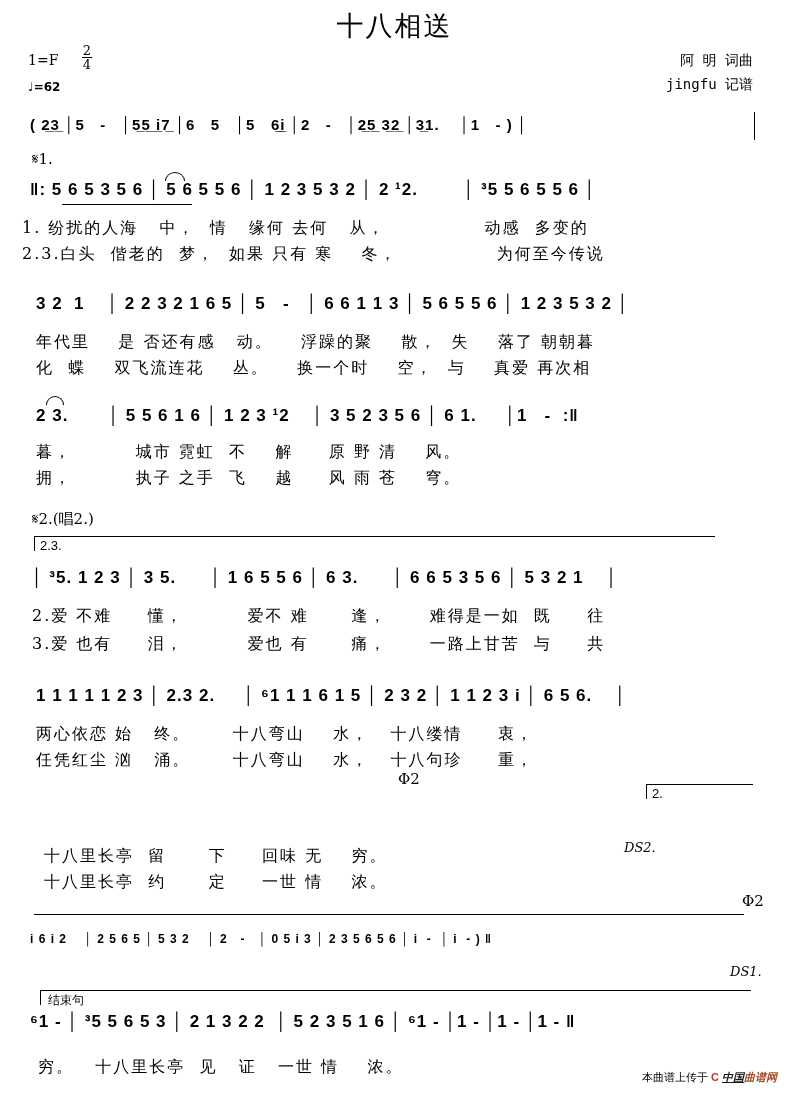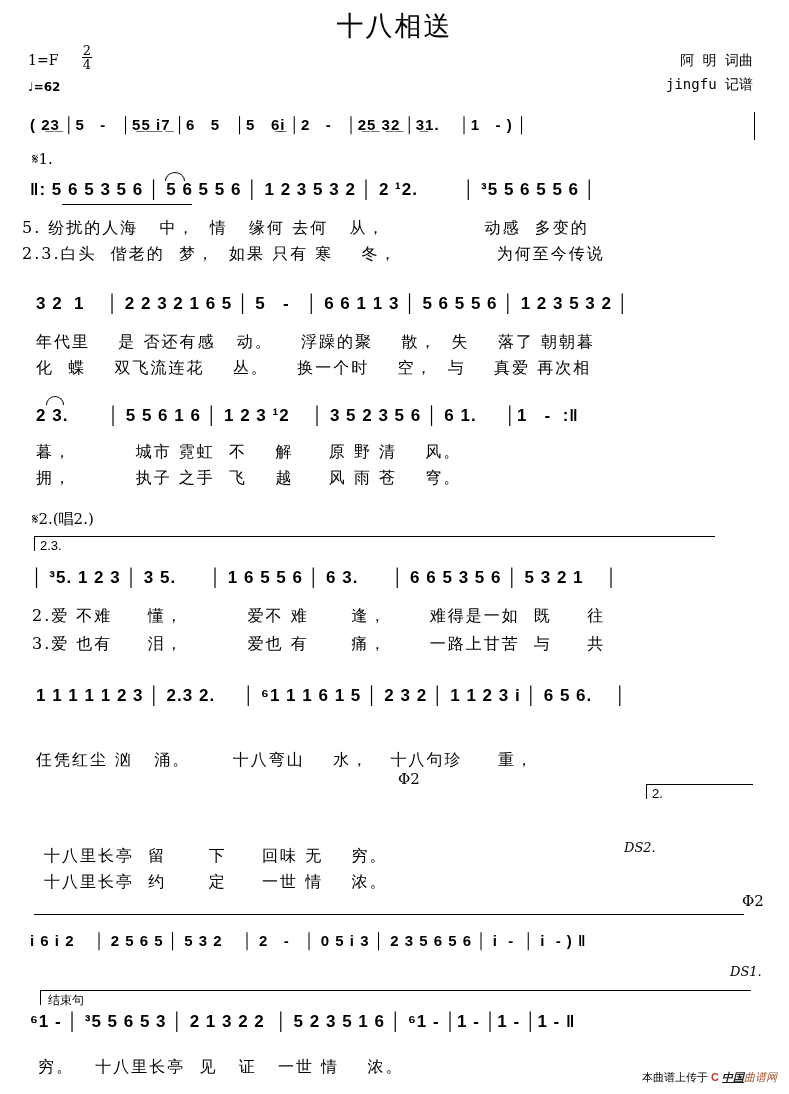--- a/index.html
+++ b/index.html
@@ -15,21 +15,21 @@
   .bar { position:absolute; width:1px; background:#000; }
   .lyric { position:absolute; font-family:"DejaVu Serif", serif; font-size:16px; white-space:pre; letter-spacing:2px; }
   .mark { position:absolute; font-family:"DejaVu Serif", serif; font-size:15px; white-space:nowrap; }
   .small { font-size:11px; font-family:"Liberation Sans", sans-serif; }
   .uline { position:absolute; height:1px; background:#000; }
   .slur { position:absolute; border-top:1px solid #000; border-left:1px solid #000; border-right:1px solid #000; border-radius:50% 50% 0 0 / 100% 100% 0 0; height:8px; }
   .bracket { position:absolute; border-top:1px solid #000; border-left:1px solid #000; height:14px; }
   .footer { right:12px; top:1070px; font-size:11px; font-family:"Liberation Sans", sans-serif; }
   .logo-c { color:#c0392b; font-weight:bold; }
   .logo-a { color:#1a1a1a; font-weight:bold; font-style:italic;text-decoration:underline; }
-  .logo-b { color:#a0522d; font-weight:normal; font-style:italic; }
+  .logo-b { color:#a0522d; font-weight:bold; font-style:italic; }
 </style>
 </head>
 <body>
 
 <div class="abs title">十八相送</div>
 <div class="abs key">1=F</div>
 <div class="abs time">
   <div>2</div>
   <div style="border-top:1px solid #000;width:10px;margin:0 auto;"></div>
   <div>4</div>
@@ -41,21 +41,21 @@
 <div class="row" style="top:112px;height:34px;">
   <div class="notes" style="left:30px;top:4px;font-size:15px;">( 2̲3̲ │5   -   │5̲5̲ i̲7̲ │6   5   │5   6̲i̲ │2   -   │2̲5̲ 3̲2̲ │3̲1.    │1   - ) │</div>
   <div class="bar" style="left:754px;top:0;height:28px;"></div>
 </div>
 
 <div class="row" style="top:150px;height:120px;">
   <div class="mark" style="left:32px;top:0;">𝄋1.</div>
   <div class="notes" style="left:30px;top:30px;">‖: 5 6 5 3 5 6 │ 5 6 5 5 6 │ 1 2 3 5 3 2 │ 2 ¹2.        │ ³5 5 6 5 5 6 │</div>
   <div class="uline" style="left:62px;top:54px;width:130px;"></div>
   <div class="slur" style="left:165px;top:22px;width:18px;"></div>
-  <div class="lyric" style="left:22px;top:68px;">5. 纷扰的人海   中，  情   缘何 去何   从，              动感  多变的</div>
+  <div class="lyric" style="left:22px;top:68px;">1. 纷扰的人海   中，  情   缘何 去何   从，              动感  多变的</div>
   <div class="lyric" style="left:22px;top:94px;">2.3.白头  偕老的  梦，  如果 只有 寒    冬，              为何至今传说</div>
 </div>
 
 <div class="row" style="top:282px;height:110px;">
   <div class="notes" style="left:36px;top:12px;">3 2  1    │ 2 2 3 2 1 6 5 │ 5   -   │ 6 6 1 1 3 │ 5 6 5 5 6 │ 1 2 3 5 3 2 │</div>
   <div class="lyric" style="left:36px;top:76px;">化  蝶    双飞流连花    丛。    换一个时    空，  与    真爱 再次相</div>
   <div class="lyric" style="left:36px;top:50px;">年代里    是 否还有感   动。    浮躁的聚    散，  失    落了 朝朝暮</div>
 </div>
 
 <div class="row" style="top:392px;height:110px;">
@@ -69,36 +69,37 @@
   <div class="mark" style="left:32px;top:0;">𝄋2.(唱2.)</div>
   <div class="bracket" style="left:34px;top:26px;width:680px;"></div>
   <div class="mark small" style="left:40px;top:28px;font-size:13px;">2.3.</div>
   <div class="notes" style="left:32px;top:58px;">│ ³5. 1 2 3 │ 3 5.      │ 1 6 5 5 6 │ 6 3.      │ 6 6 5 3 5 6 │ 5 3 2 1    │</div>
   <div class="lyric" style="left:32px;top:96px;">2.爱 不难     懂，         爱不 难      逢，      难得是一如  既     往</div>
   <div class="lyric" style="left:32px;top:124px;">3.爱 也有     泪，         爱也 有      痛，      一路上甘苦  与     共</div>
 </div>
 
 <div class="row" style="top:672px;height:110px;">
   <div class="notes" style="left:36px;top:14px;">1 1 1 1 1 2 3 │ 2.3 2.     │ ⁶1 1 1 6 1 5 │ 2 3 2 │ 1 1 2 3 i │ 6 5 6.    │</div>
+  <div class="lyric" style="left:36px;top:52px;">两心依恋 始   终。      十八弯山    水，   十八缕情     衷，</div>
   <div class="lyric" style="left:36px;top:78px;">任凭红尘 汹   涌。      十八弯山    水，   十八句珍     重，</div>
 </div>
 
 <div class="row" style="top:770px;height:120px;">
   <div class="mark" style="left:398px;top:0;">Φ2</div>
   <div class="bracket" style="left:646px;top:14px;width:106px;"></div>
   <div class="mark small" style="left:652px;top:16px;font-size:13px;">2.</div>
   <div class="lyric" style="left:44px;top:76px;">十八里长亭  留      下     回味 无    穷。</div>
   <div class="lyric" style="left:44px;top:102px;">十八里长亭  约      定     一世 情    浓。</div>
   <div class="mark" style="left:624px;top:70px;font-style:italic;font-size:13px;">DS2.</div>
 </div>
 
 <div class="row" style="top:892px;height:80px;">
   <div class="mark" style="left:742px;top:0;">Φ2</div>
   <div class="uline" style="left:34px;top:22px;width:710px;"></div>
-  <div class="notes" style="left:30px;top:40px;font-size:15px;">i 6 i 2    │ 2 5 6 5 │ 5 3 2    │ 2   -   │ 0 5 i 3 │ 2 3 5 6 5 6 │ i  -  │ i  - ) ‖</div>
+  <div class="notes" style="left:30px;top:40px;font-size:12px;">i 6 i 2    │ 2 5 6 5 │ 5 3 2    │ 2   -   │ 0 5 i 3 │ 2 3 5 6 5 6 │ i  -  │ i  - ) ‖</div>
   <div class="mark" style="left:730px;top:72px;font-style:italic;font-size:13px;">DS1.</div>
 </div>
 
 <div class="row" style="top:990px;height:80px;">
   <div class="bracket" style="left:40px;top:0;width:710px;"></div>
   <div class="mark small" style="left:48px;top:2px;font-size:12px;">结束句</div>
   <div class="notes" style="left:30px;top:22px;">⁶1 - │ ³5 5 6 5 3 │ 2 1 3 2 2  │ 5 2 3 5 1 6 │ ⁶1 - │1 - │1 - │1 - ‖</div>
   <div class="lyric" style="left:38px;top:58px;margin-top:9px;">穷。   十八里长亭  见   证   一世 情    浓。</div>
 </div>
 

